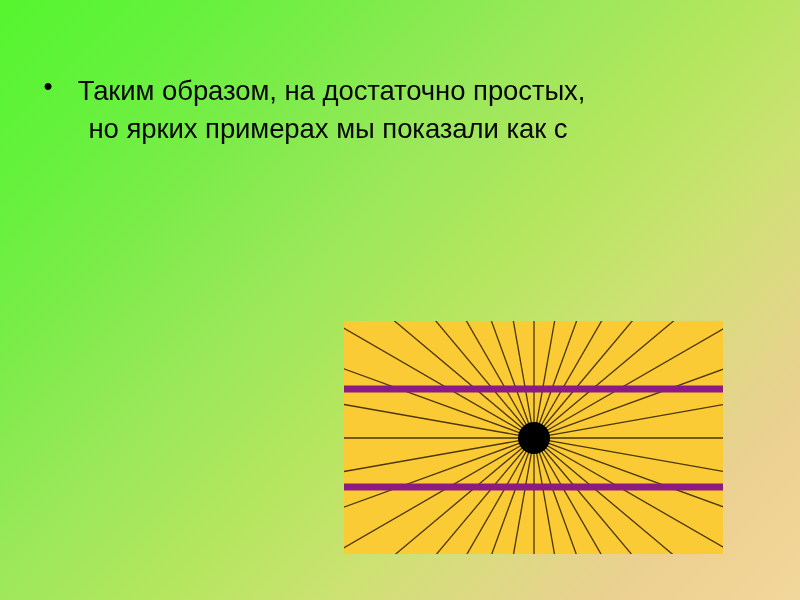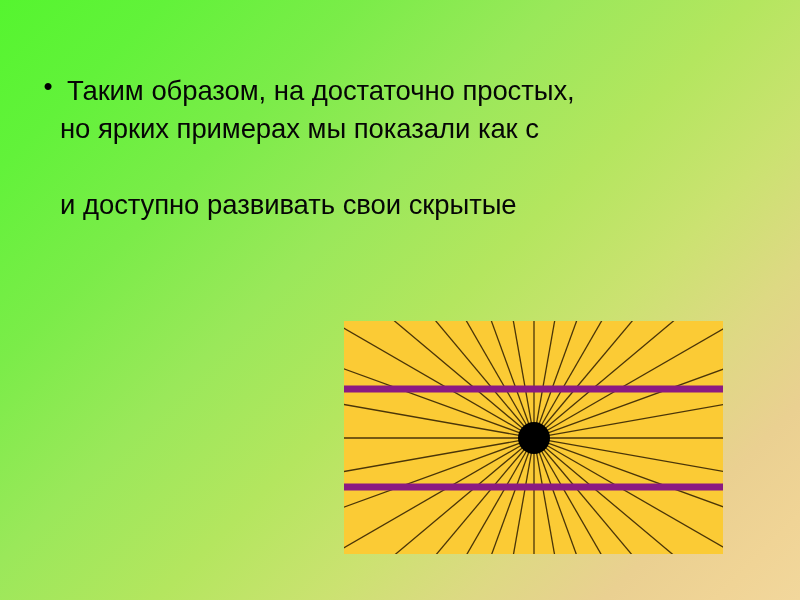--- a/index.html
+++ b/index.html
@@ -55,20 +55,21 @@
     text-align: center;
   }
 
   .para {
     flex: 1 1 auto;
     font-size: 27.5px;
     line-height: 38px;
     color: #060606;
     letter-spacing: -0.1px;
     word-spacing: 0.2px;
+    text-align: center;
   }
 
   .para .lead-space { display: inline-block; width: 7px; }
 
   
   #illusion-figure {
     position: absolute;
     left: 344px;
     top: 321px;
     width: 379px;
@@ -81,21 +82,21 @@
 
 <div id="slide">
 
   <div id="text-block">
     <div class="bullet-row">
       <div class="bullet-dot">•</div>
       <div class="para">
         <span class="lead-space"></span><span>Таким образом, на достаточно простых,</span><br>
         <span>но ярких примерах мы показали как с</span><br>
         <br>
-        <span>и доступно развивать свои скрытые</span><br>
+        <br>
       </div>
     </div>
   </div>
 
   <div id="illusion-figure">
     <svg id="illusion-svg" width="379" height="233" viewBox="0 0 379 233" xmlns="http://www.w3.org/2000/svg">
       <rect id="fig-panel" x="0" y="0" width="379" height="233" fill="#FBCB35"></rect>
       <defs>
           <clipPath id="panel-clip">
             <rect x="0" y="0" width="379" height="233"></rect>

